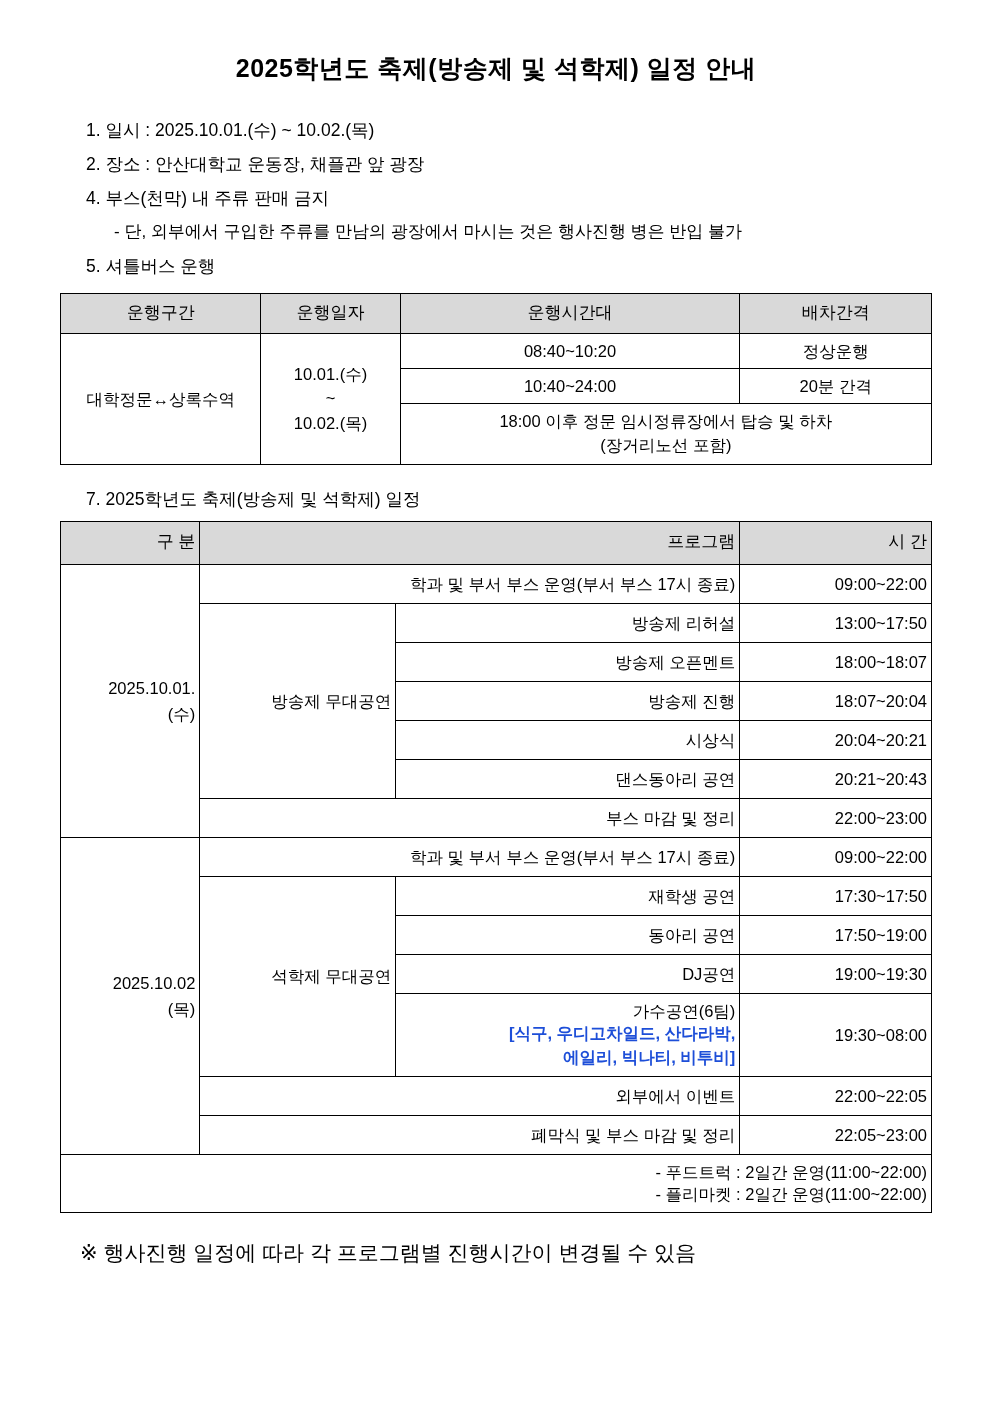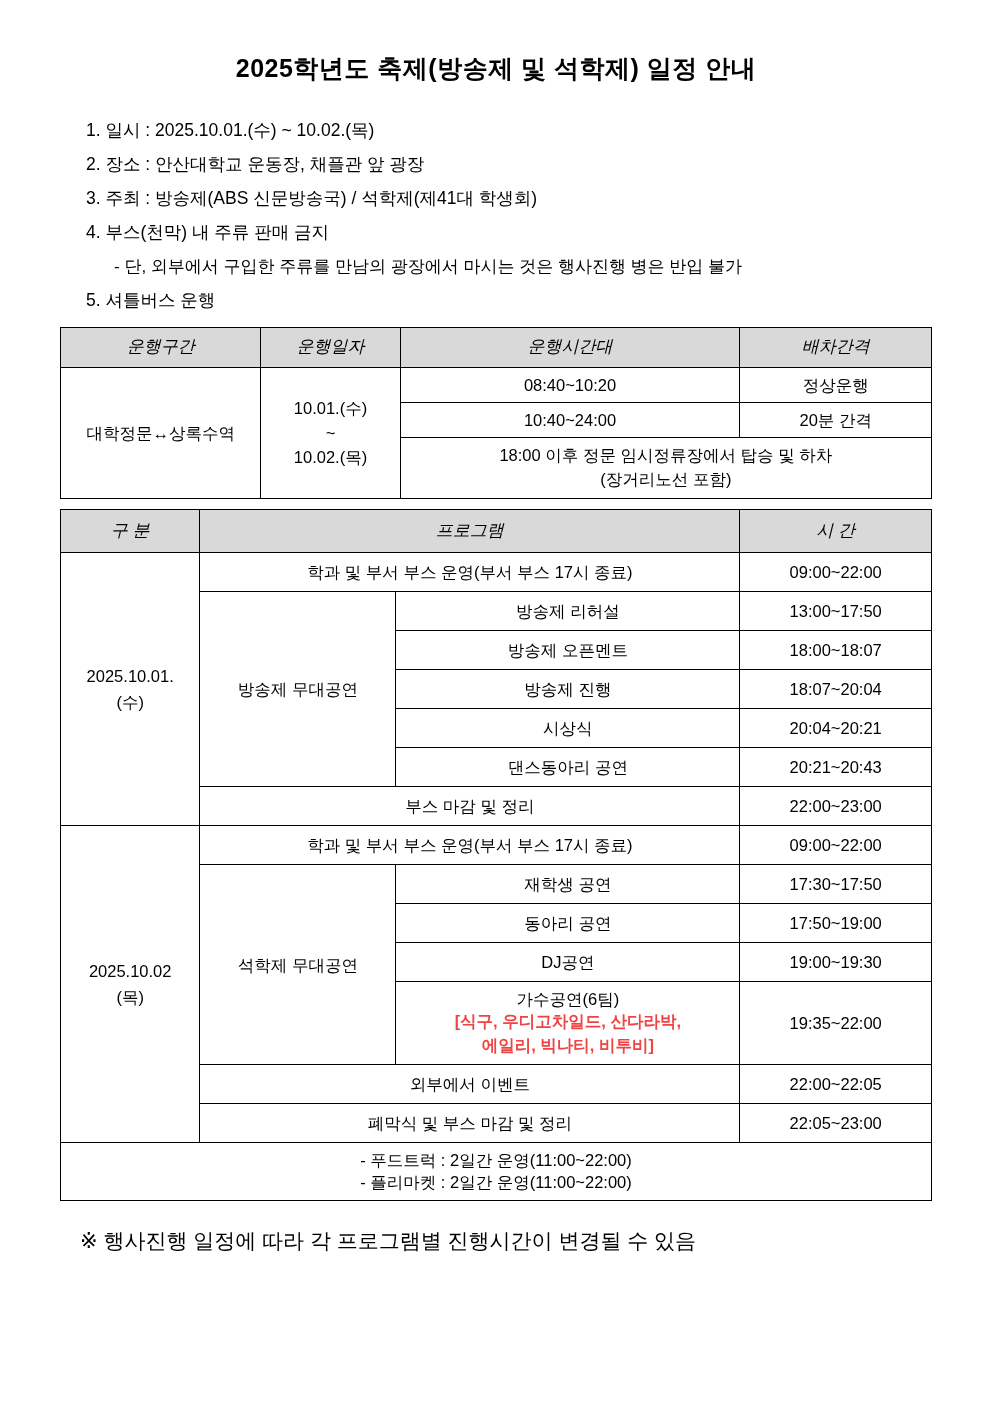--- a/index.html
+++ b/index.html
@@ -58,35 +58,35 @@
     padding: 6px 4px;
     font-weight: normal;
     vertical-align: middle;
     line-height: 1.35;
   }
   .tbl thead td {
     background: #d9d9d9;
     font-weight: normal;
     font-size: 17px;
     padding: 8px 4px;
-    font-style: italic;
   }
   .shuttle-wrap { margin-top: 8px; }
   .section-label {
     font-size: 17.5px;
     margin: 22px 0 0 26px;
     white-space: pre;
   }
   .sched-wrap { margin-top: 8px; }
   .sched td {
     height: 26px;
+    text-align: right;
   }
   .cell-pad { padding: 7px 4px; }
   .highlight {
-    color: #ef4444;
+    color: #1d4ed8;
     font-weight: bold;
     display: block;
     line-height: 1.45;
   }
   .note-cell {
     text-align: left;
     padding: 7px 10px 8px 16px;
     font-size: 16.5px;
     line-height: 1.6;
     white-space: pre-line;
@@ -106,21 +106,20 @@
 </head>
 <body>
 
 <div class="page">
 
   <div class="doc-title">2025학년도 축제(방송제 및 석학제) 일정 안내</div>
 
   <div class="info-list">
     <div class="info-line">1. 일시 : 2025.10.01.(수) ~ 10.02.(목)</div>
     <div class="info-line">2. 장소 : 안산대학교 운동장, 채플관 앞 광장</div>
-    <div class="info-line">3. 주최 : 방송제(ABS 신문방송국) / 석학제(제41대 학생회)</div>
     <div class="info-line">4. 부스(천막) 내 주류 판매 금지</div>
     <div class="info-sub">- 단, 외부에서 구입한 주류를 만남의 광장에서 마시는 것은 행사진행 병은 반입 불가</div>
     <div class="info-line">5. 셔틀버스 운행</div>
   </div>
 
   <div class="shuttle-wrap">
     <table class="tbl">
       <colgroup>
         <col style="width:23%">
         <col style="width:16%">
@@ -149,20 +148,21 @@
           <td>20분 간격</td>
         </tr>
         <tr>
           <td colspan="2" style="white-space:pre-line; line-height:1.45;">18:00 이후 정문 임시정류장에서 탑승 및 하차
 (장거리노선 포함)</td>
         </tr>
       </tbody>
     </table>
   </div>
 
+  <div class="section-label">7. 2025학년도 축제(방송제 및 석학제) 일정</div>
 
   <div class="sched-wrap">
     <table class="tbl sched">
       <colgroup>
         <col style="width:16%">
         <col style="width:22.5%">
         <col style="width:39.5%">
         <col style="width:22%">
       </colgroup>
       <thead>
@@ -224,21 +224,21 @@
         <tr>
           <td class="cell-pad">DJ공연</td>
           <td>19:00~19:30</td>
         </tr>
         <tr>
           <td class="cell-pad">
             <span>가수공연(6팀)</span>
             <span class="highlight" style="white-space:pre-line;">[식구, 우디고차일드, 산다라박,
 에일리, 빅나티, 비투비]</span>
           </td>
-          <td>19:35~22:00</td>
+          <td>19:30~08:00</td>
         </tr>
         <tr>
           <td colspan="2" class="cell-pad">외부에서 이벤트</td>
           <td>22:00~22:05</td>
         </tr>
         <tr>
           <td colspan="2" class="cell-pad">폐막식 및 부스 마감 및 정리</td>
           <td>22:05~23:00</td>
         </tr>
 

